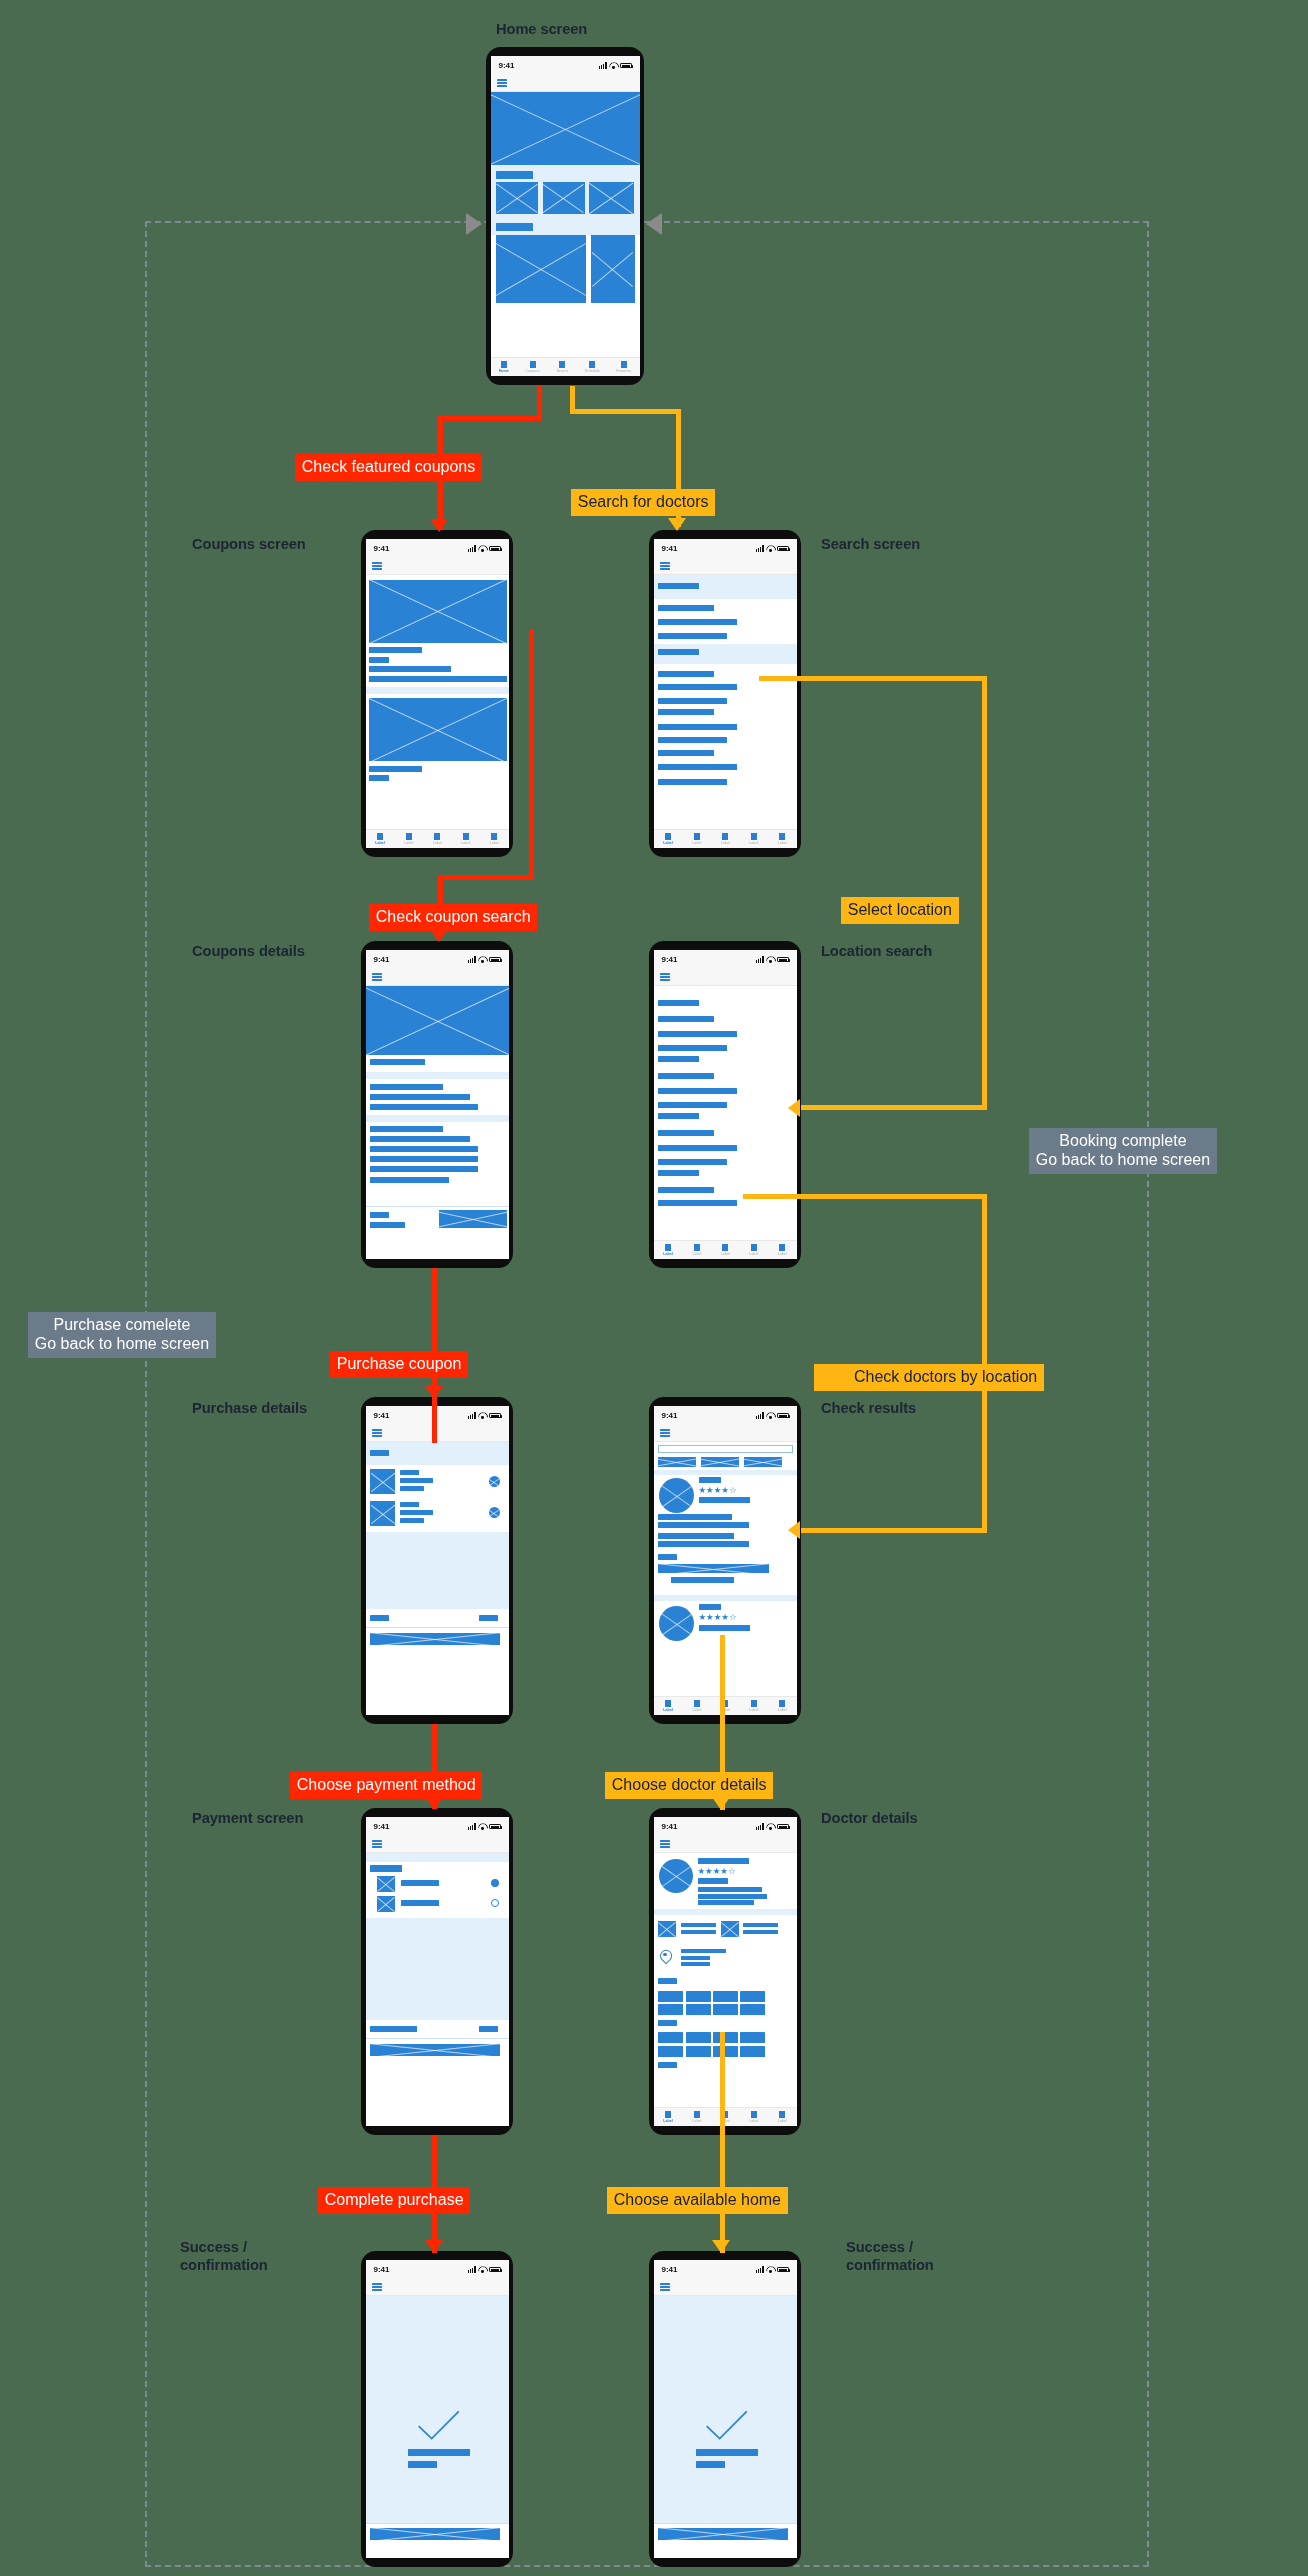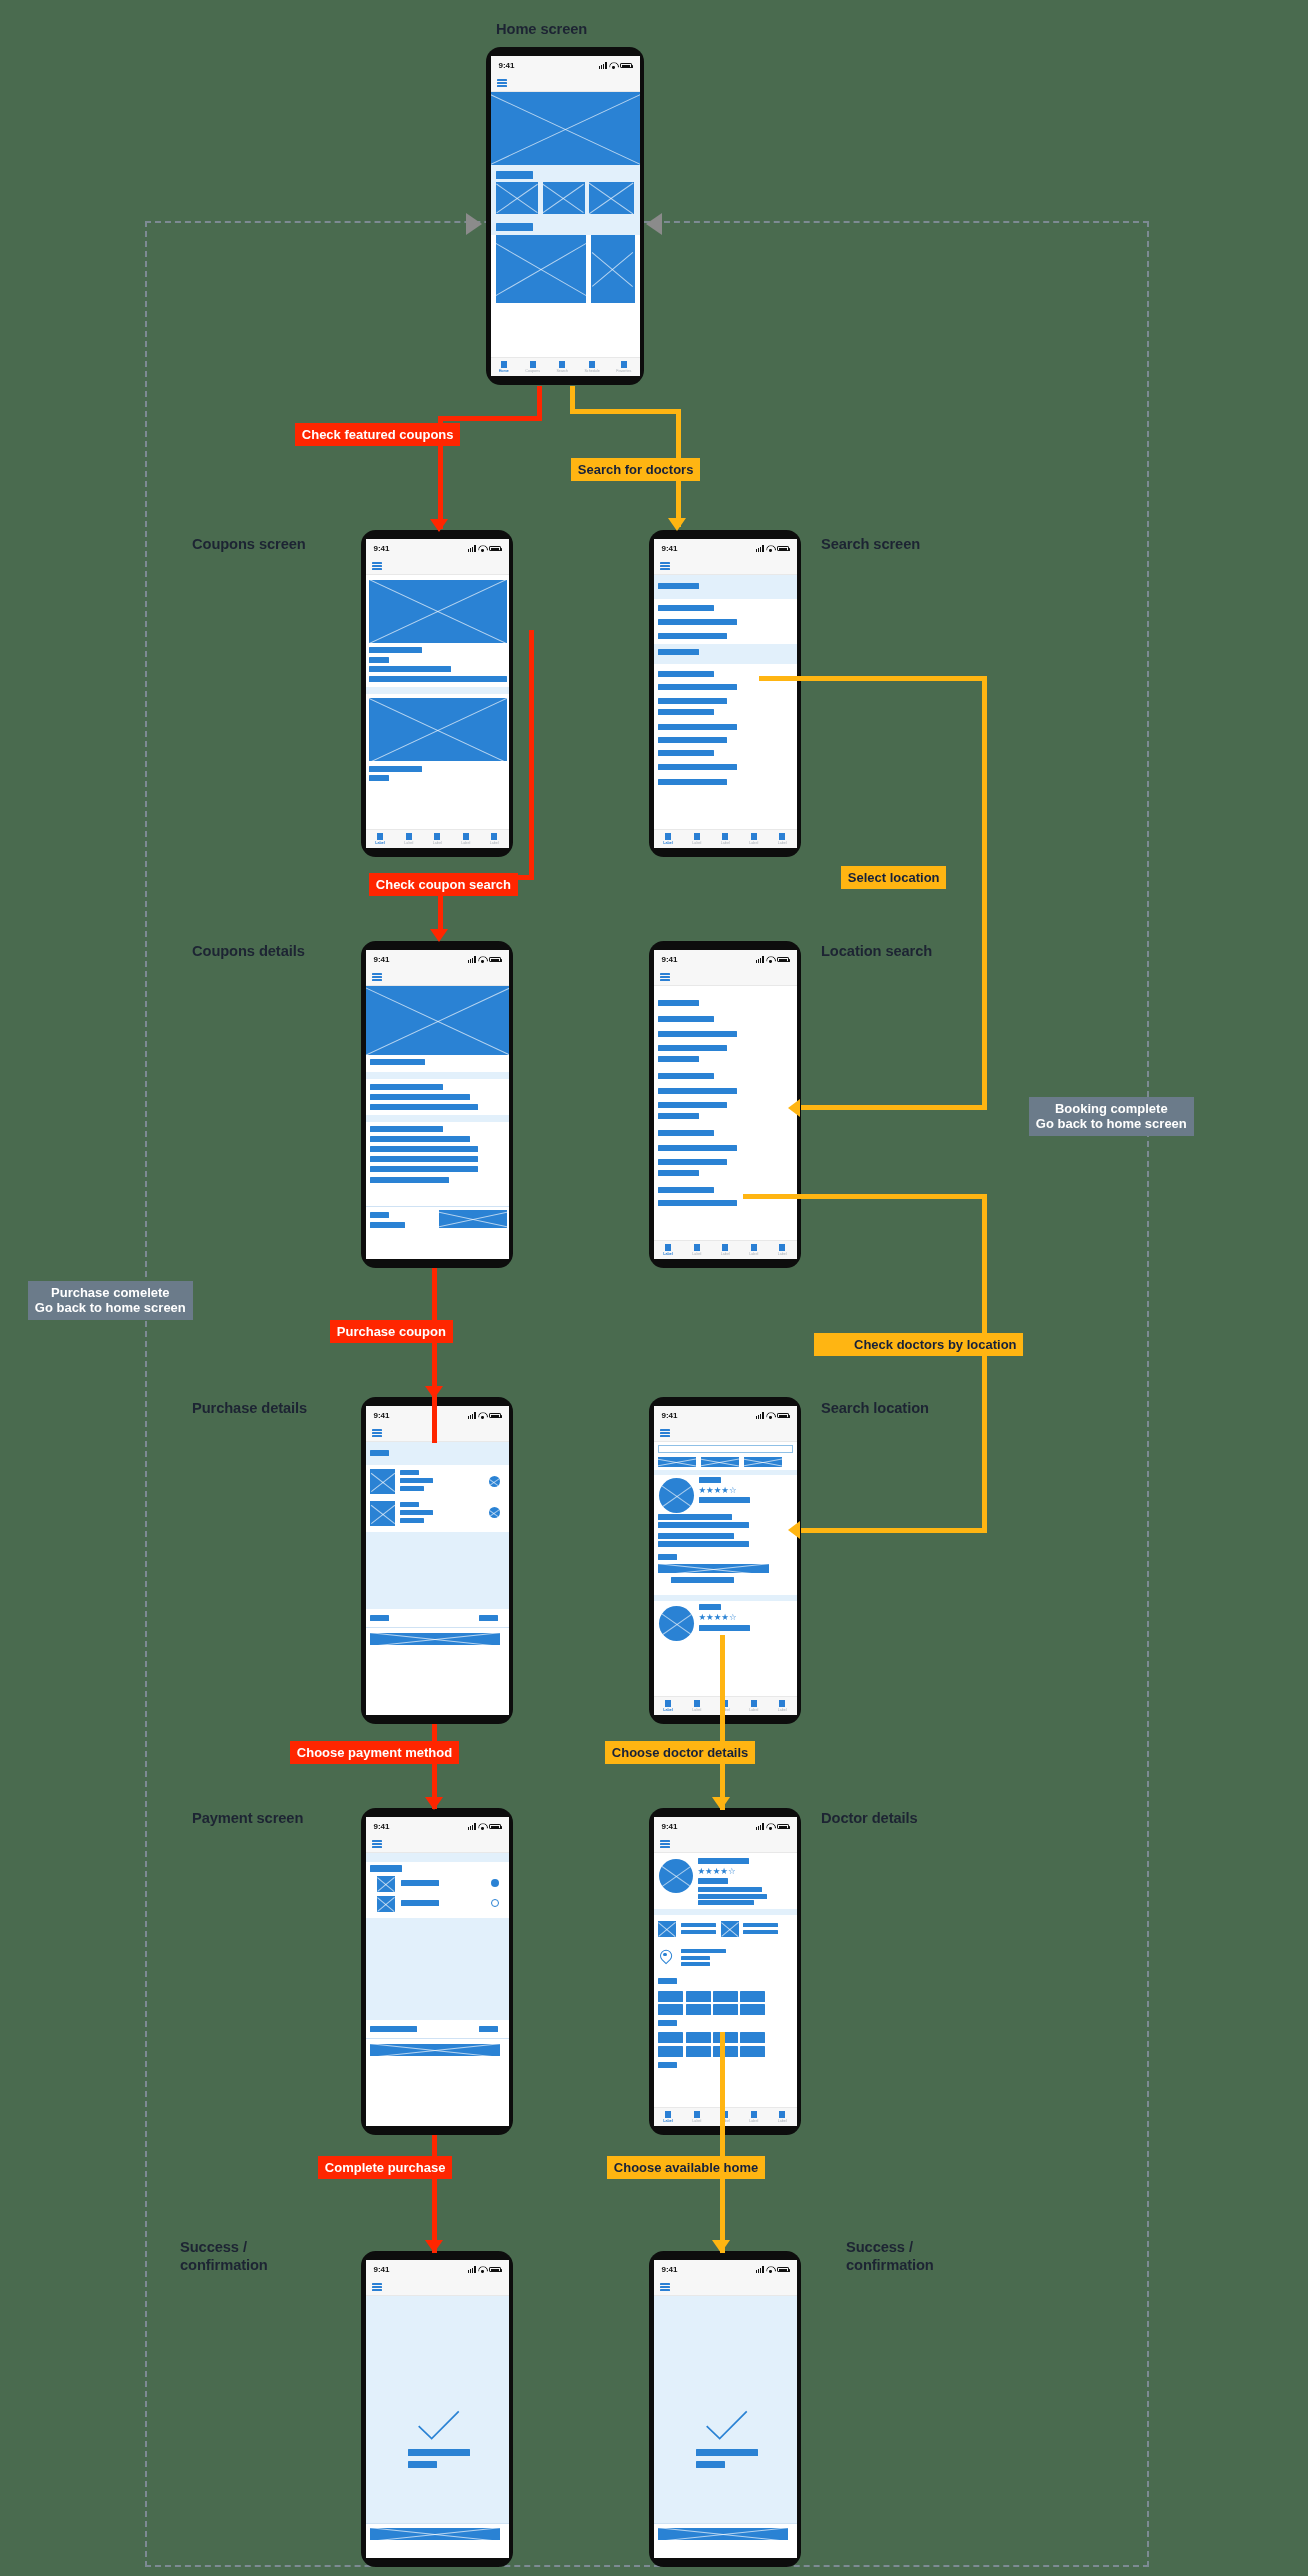--- a/index.html
+++ b/index.html
@@ -131,25 +131,26 @@
   .ln.amber{ background:#ffb512; }
 
   .arrowhead{ position:absolute; width:0; height:0; }
   .arrowhead.down-red{ border-left:9.6px solid transparent; border-right:9.6px solid transparent; border-top:13.5px solid #ff2600; }
   .arrowhead.down-amber{ border-left:9.6px solid transparent; border-right:9.6px solid transparent; border-top:13.5px solid #ffb512; }
   .arrowhead.left-amber{ border-top:9px solid transparent; border-bottom:9px solid transparent; border-right:12.4px solid #ffb512; }
 
   
   .flabel{
     position:absolute;
-    font-weight:bold;
-    font-size:13px;
+    font-weight:normal;
+    font-size:16px;
     padding:4px 6.8px;
     white-space:nowrap;
     line-height:1.18;
+    margin-top:31px;
   }
   .flabel.red{ background:#ff2600; color:#ffffff; }
   .flabel.amber{ background:#ffb512; color:#16213a; }
   .flabel.gray{ background:#6b7b8a; color:#ffffff; text-align:center; }
 
   
   .edge-tri{ position:absolute; width:0;height:0; }
   .edge-tri.right{ border-top:11.3px solid transparent;border-bottom:11.3px solid transparent;border-left:16px solid #8b8b8b; }
   .edge-tri.left{ border-top:11.3px solid transparent;border-bottom:11.3px solid transparent;border-right:16px solid #8b8b8b; }
 </style>
@@ -486,21 +487,21 @@
           <div class="bar" style="position: absolute; left: 34px; top: 76px; width: 24px; height: 5px;"></div>
           <div class="circle-x" style="position: absolute; left: 123px; top: 65px; width: 11.3px; height: 11.3px;"></div>
           <div class="band" style="position: absolute; left: 0px; top: 90px; width: 145px; height: 77px;"></div>
           <div class="bar" style="position: absolute; left: 4.5px; top: 173px; width: 19px; height: 6.2px;"></div>
           <div class="bar" style="position: absolute; left: 113px; top: 173px; width: 19px; height: 6.2px;"></div>
           <div style="position: absolute; left: 0px; top: 185px; width: 145px; height: 0.6px; background: rgb(207, 226, 244);"></div>
           <div class="xbox" style="position: absolute; left: 4.5px; top: 191px; width: 130px; height: 12.4px; --a: 6deg;"></div>
         </div>
       </div>
     </div>
-    <div class="caption" style="left: 821px; top: 1399px;">Search location</div>
+    <div class="caption" style="left: 821px; top: 1399px;">Check results</div>
     <div class="phone" style="left: 649px; top: 1397px; width: 152px; height: 327px;">
       <div class="screen">
         <div class="statusbar">
           <div class="clock">9:41</div>
           <div class="sysicons">
             <div class="bars">
               <i></i>
               <i></i>
               <i></i>
               <i></i>

